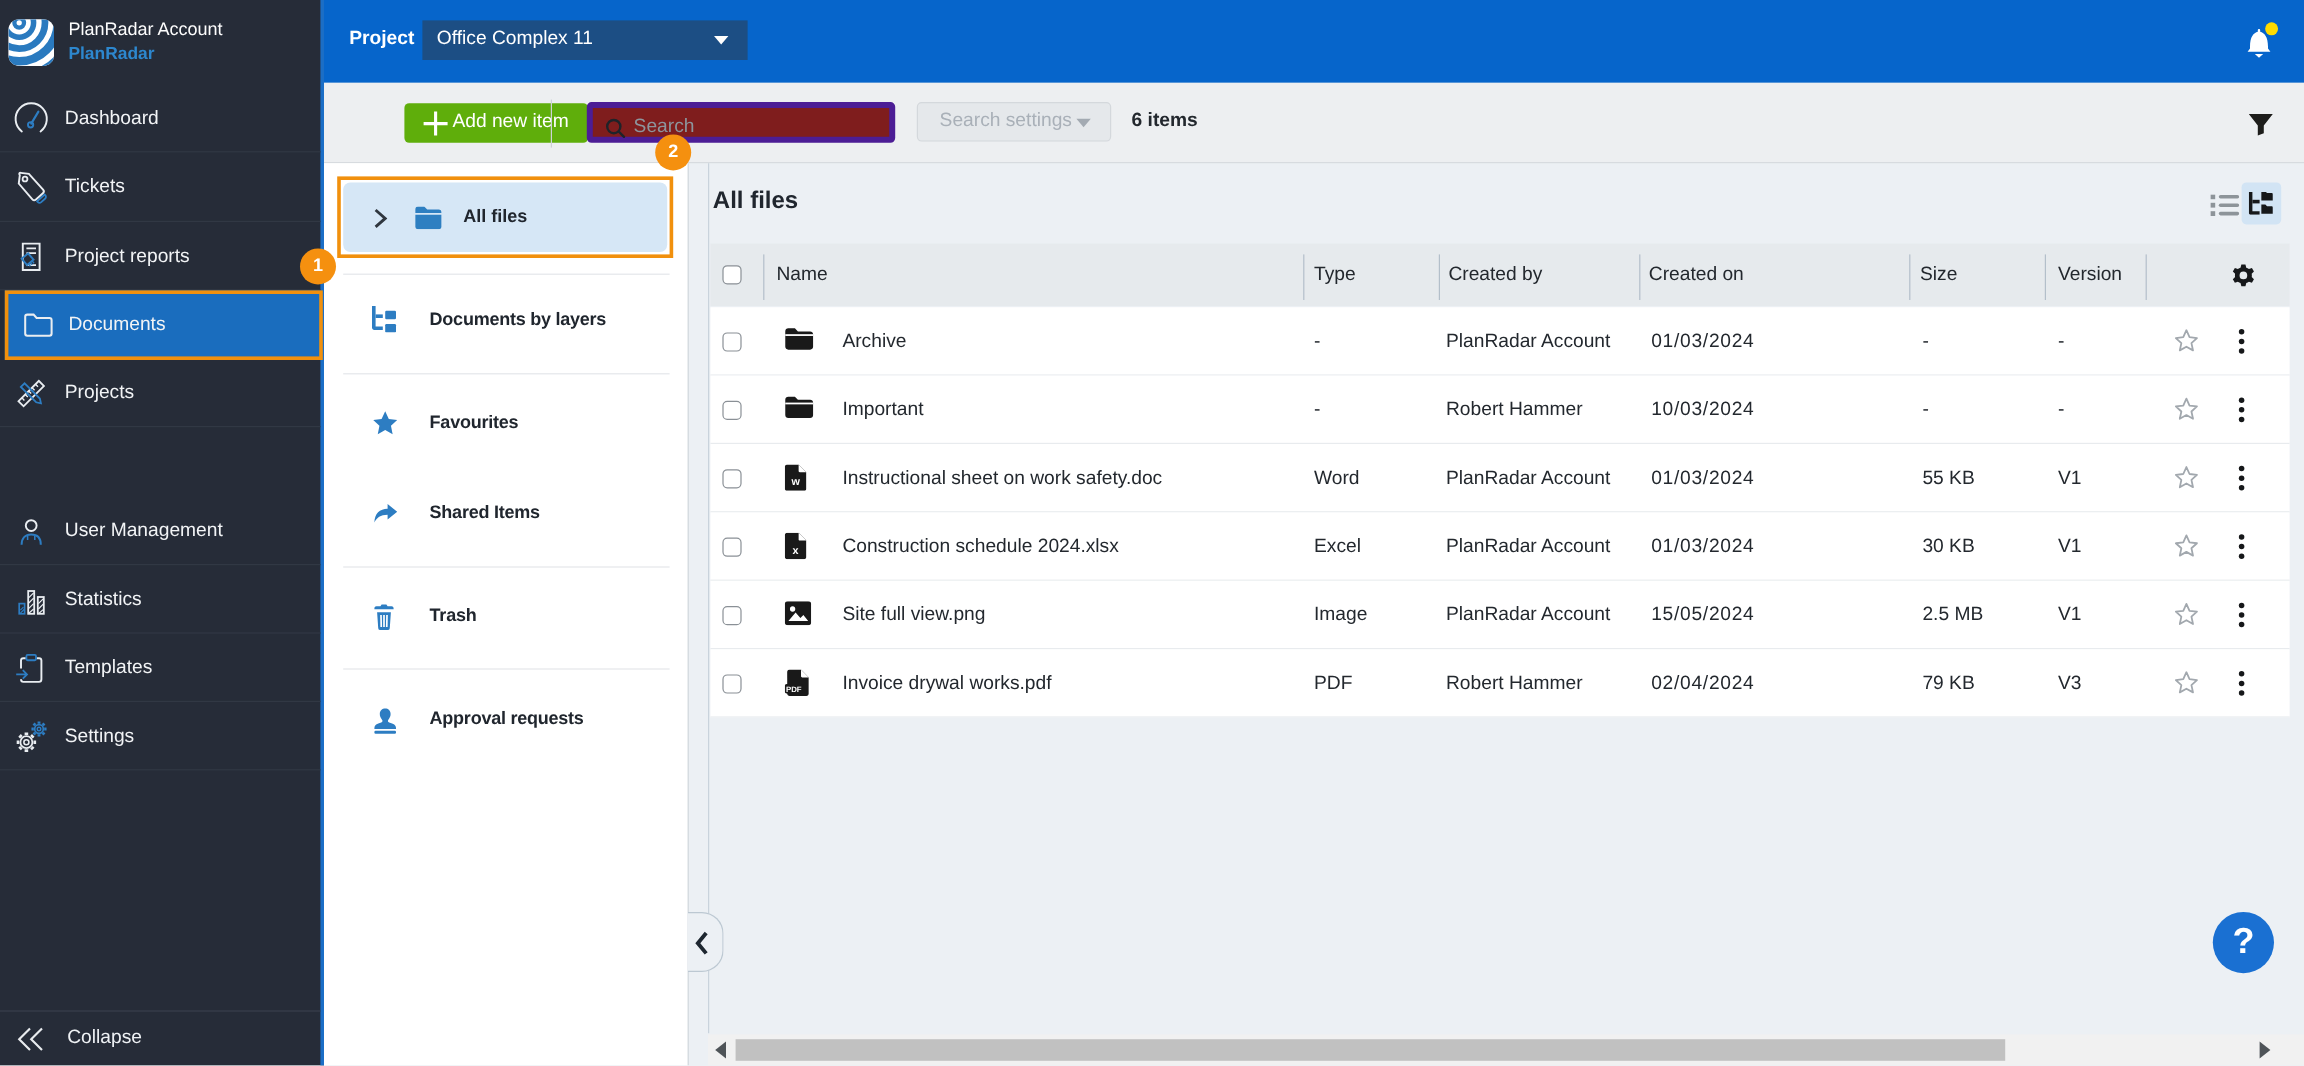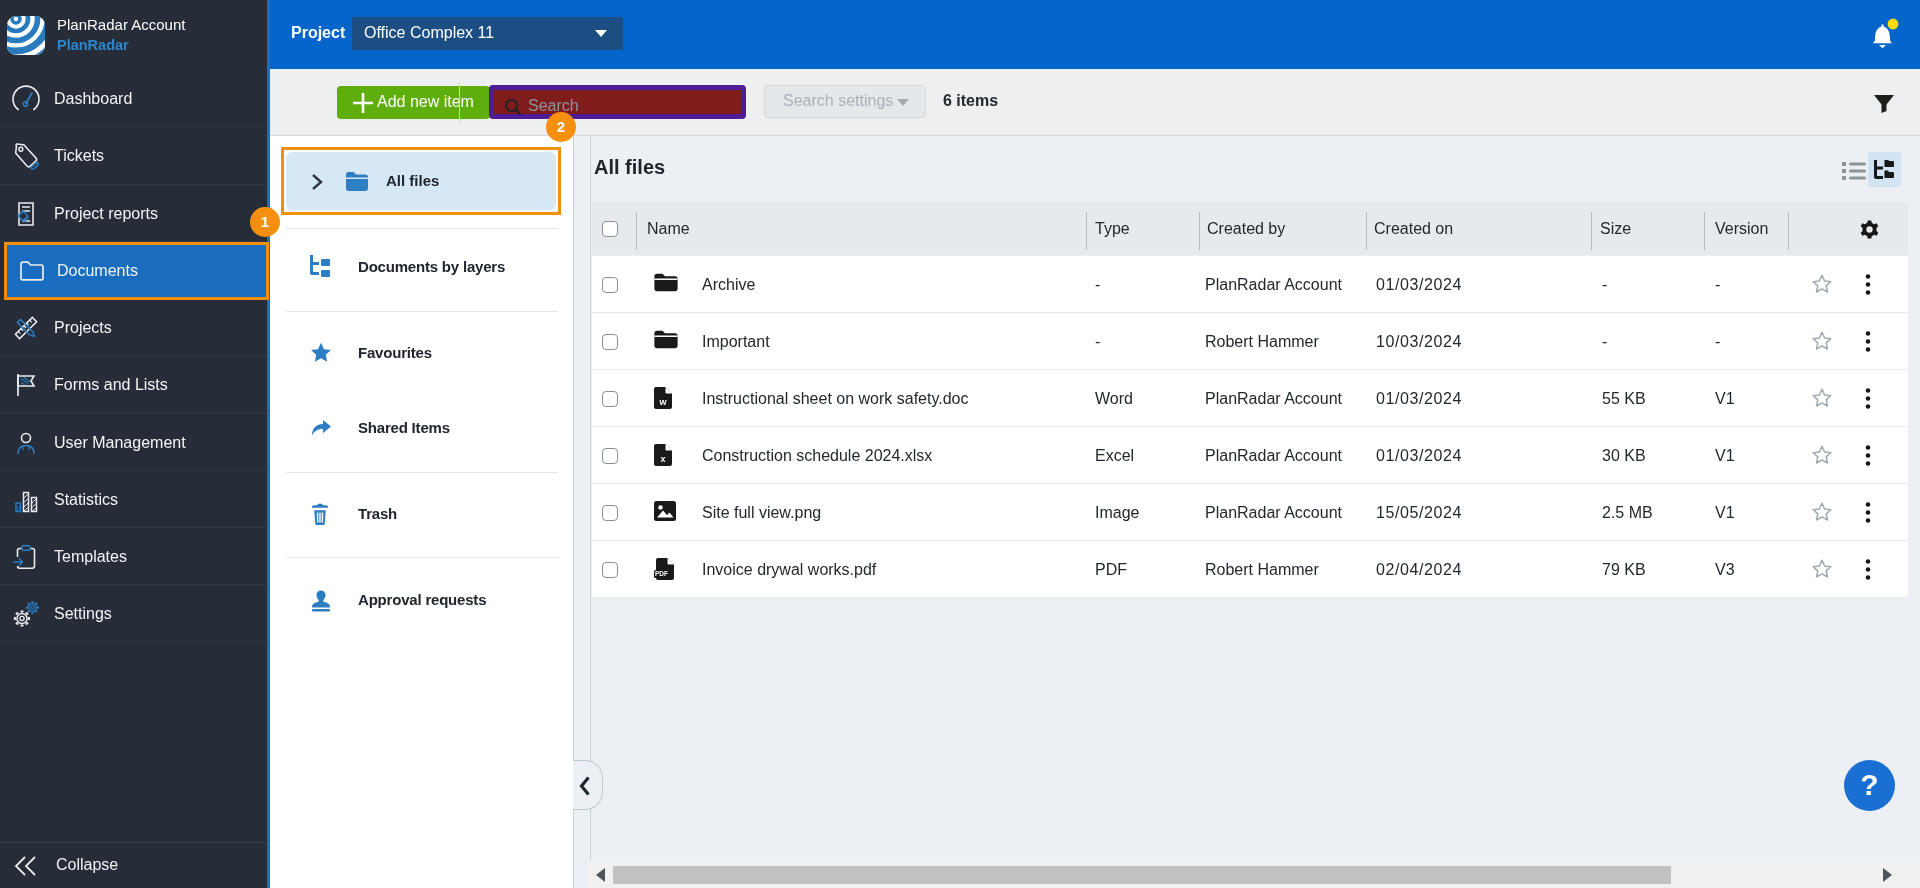--- a/index.html
+++ b/index.html
@@ -182,29 +182,20 @@
       <div class="nav-ico" id="i-proj"><svg width="32" height="32" viewBox="0 0 32 32">
           <g transform="rotate(45 16 16)">
             <rect x="13" y="4" width="6" height="24" fill="none" stroke="#e9edf1" stroke-width="1.5"></rect>
             <path d="M13 8 L16 8 M13 12 L16 12 M13 16 L16 16 M13 20 L16 20 M13 24 L16 24" stroke="#e9edf1" stroke-width="1.2"></path>
           </g>
           <g transform="rotate(-45 16 16)">
             <path d="M13.8 6 L18.2 6 L18.2 24 L16 27.5 L13.8 24 Z" fill="none" stroke="#2d7dc2" stroke-width="1.5"></path>
           </g>
         </svg></div>
       <div class="nav-txt">Projects</div>
-      <div class="sep"></div>
-    </div>
-    <div class="nav-item" style="top:356px;height:58px">
-      <div class="nav-ico" id="i-form"><svg width="32" height="32" viewBox="0 0 32 32">
-          <line x1="8" y1="5" x2="8" y2="27" stroke="#e9edf1" stroke-width="1.7"></line>
-          <path d="M8 7 L24 7 L21 12 L24 17 L8 17 Z" fill="none" stroke="#e9edf1" stroke-width="1.6"></path>
-          <path d="M11 9.5 L18 14.5 M14 8.5 L20 13 M11 13.5 L15 16" stroke="#2d7dc2" stroke-width="1.2"></path>
-        </svg></div>
-      <div class="nav-txt">Forms and Lists</div>
       <div class="sep"></div>
     </div>
     <div class="nav-item" style="top:414px;height:57px">
       <div class="nav-ico" id="i-user"><svg width="32" height="32" viewBox="0 0 32 32">
           <circle cx="16" cy="11" r="4.5" fill="none" stroke="#e9edf1" stroke-width="1.6"></circle>
           <path d="M8 27 C8 21.5 11 18.5 16 18.5 C21 18.5 24 21.5 24 27" fill="none" stroke="#2d7dc2" stroke-width="1.7"></path>
           <path d="M13 19.5 L13 23 M19 19.5 L19 23" stroke="#2d7dc2" stroke-width="1.3"></path>
         </svg></div>
       <div class="nav-txt">User Management</div>
       <div class="sep"></div>

